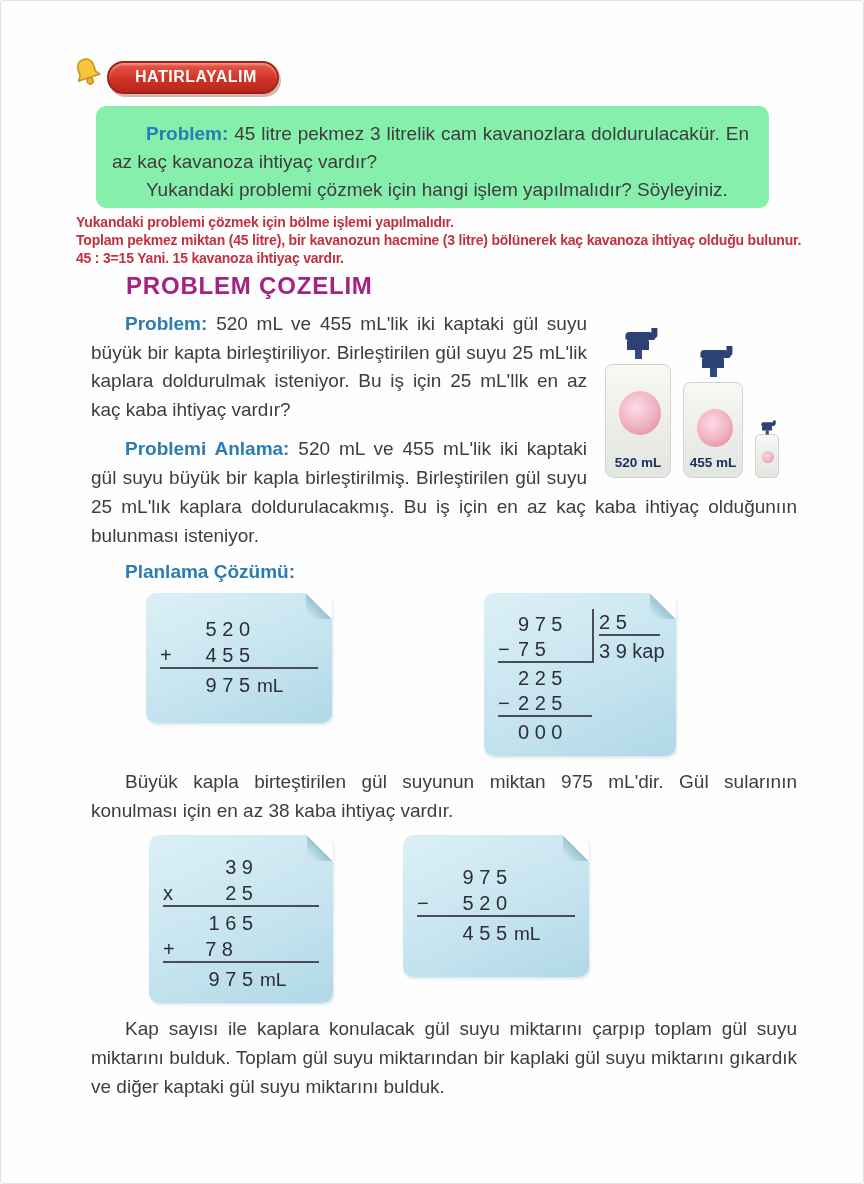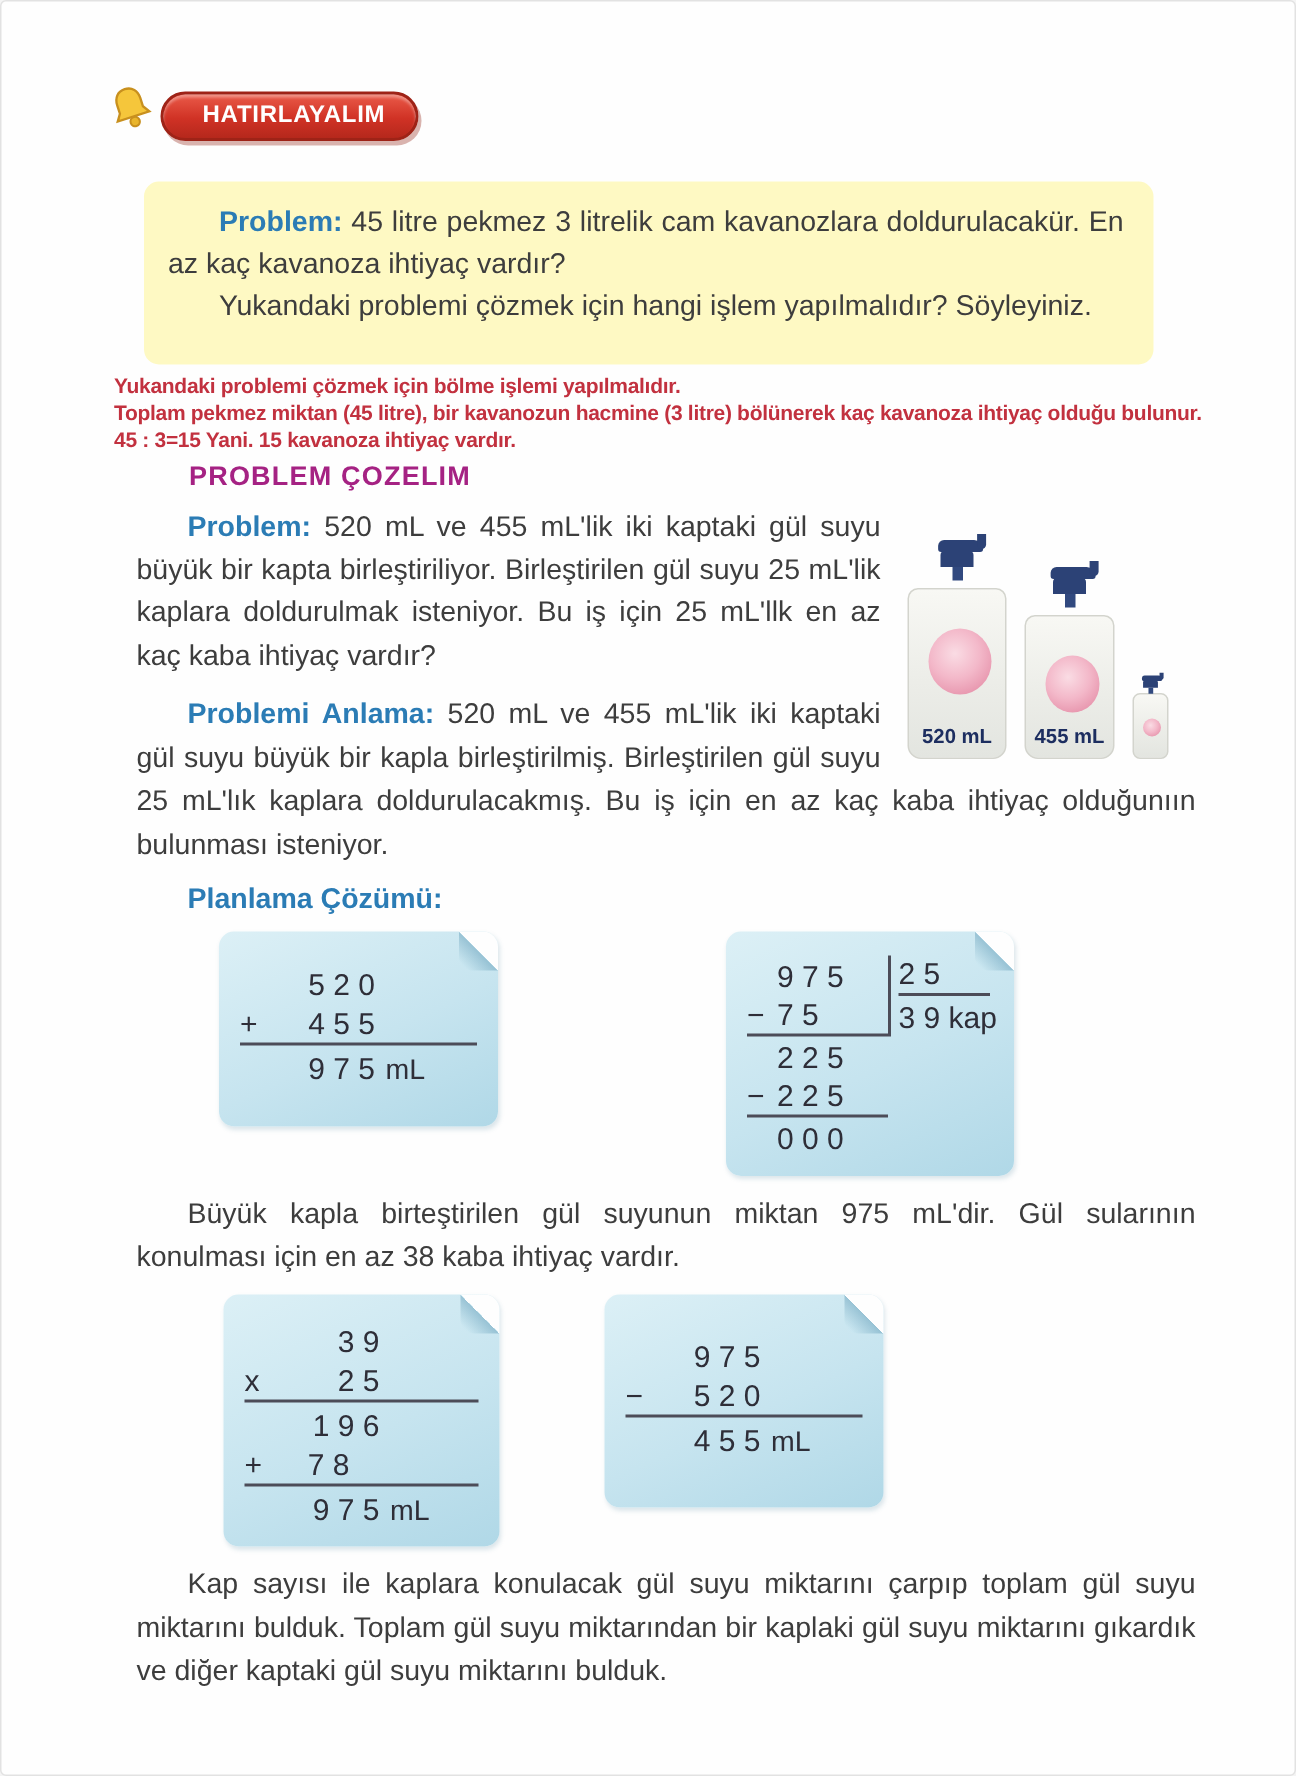--- a/index.html
+++ b/index.html
@@ -17,36 +17,36 @@
     background:linear-gradient(180deg,#ea5a48 0%, #d03225 55%, #b5281c 100%);
     border:2px solid #9e2317; border-radius:18px;
     padding:5px 20px 6px 26px;
     color:#ffffff; font-weight:bold; font-size:16px; letter-spacing:.5px;
     box-shadow:2px 3px 0 rgba(150,40,25,.35), inset 0 2px 2px rgba(255,255,255,.35);
   }
   .bell { position:absolute; left:70px; top:54px; transform:rotate(-18deg); z-index:3; }
 
   
   .recall-box {
-    margin:20px 94px 0 95px; background:#fef9c3; border-radius:10px;
-    padding:14px 20px 24px 16px; font-size:19px; line-height:1.48;
+    margin:5px 94px 0 95px; background:#86efac; border-radius:10px;
+    padding:14px 20px 4px 16px; font-size:19px; line-height:1.48;
   }
   .recall-box p { text-indent:34px; text-align:justify; }
   .lbl-blue { color:#2b7cb5; font-weight:bold; }
 
   
   .recall-answer {
     margin:6px 38px 0 75px; color:#c2313f; font-weight:bold;
     font-size:14px; line-height:1.27; letter-spacing:-0.2px;
   }
 
   
   .section-title {
     margin:4px 0 10px 125px; color:#a52283; font-weight:bold;
-    font-size:18px; letter-spacing:.8px;
+    font-size:24px; letter-spacing:.8px;
   }
 
   
   .para {
     margin:0 66px 10px 90px; font-size:19px; line-height:1.52;
     text-align:justify; text-indent:34px; color:#3d3d3d;
   }
 
   
   .bottles {
@@ -229,21 +229,21 @@
       <div class="mrow">
           <span class="mop"></span>
           <span class="mdig">3 9</span>
         </div>
       <div class="mrow ul">
           <span class="mop">x</span>
           <span class="mdig">2 5</span>
         </div>
       <div class="mrow">
           <span class="mop"></span>
-          <span class="mdig">1 9 6</span>
+          <span class="mdig">1 6 5</span>
         </div>
       <div class="mrow ul">
           <span class="mop">+</span>
           <span class="mdig shift1">7 8</span>
         </div>
       <div class="mrow">
           <span class="mop"></span>
           <span class="mdig">9 7 5</span>
           <span class="munit">mL</span>
         </div>

